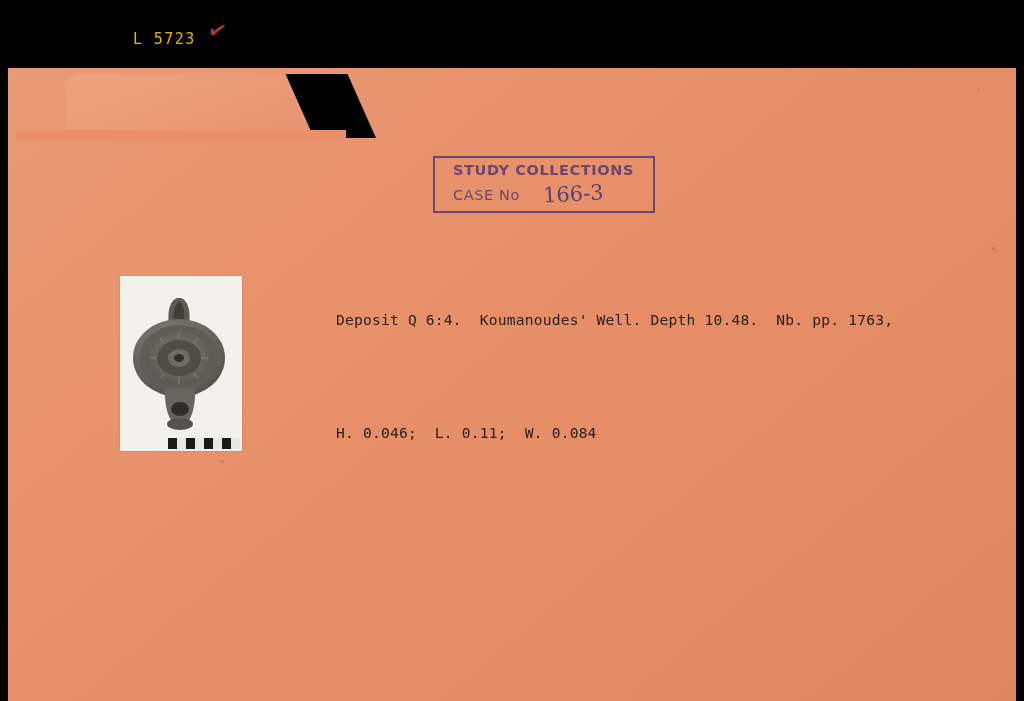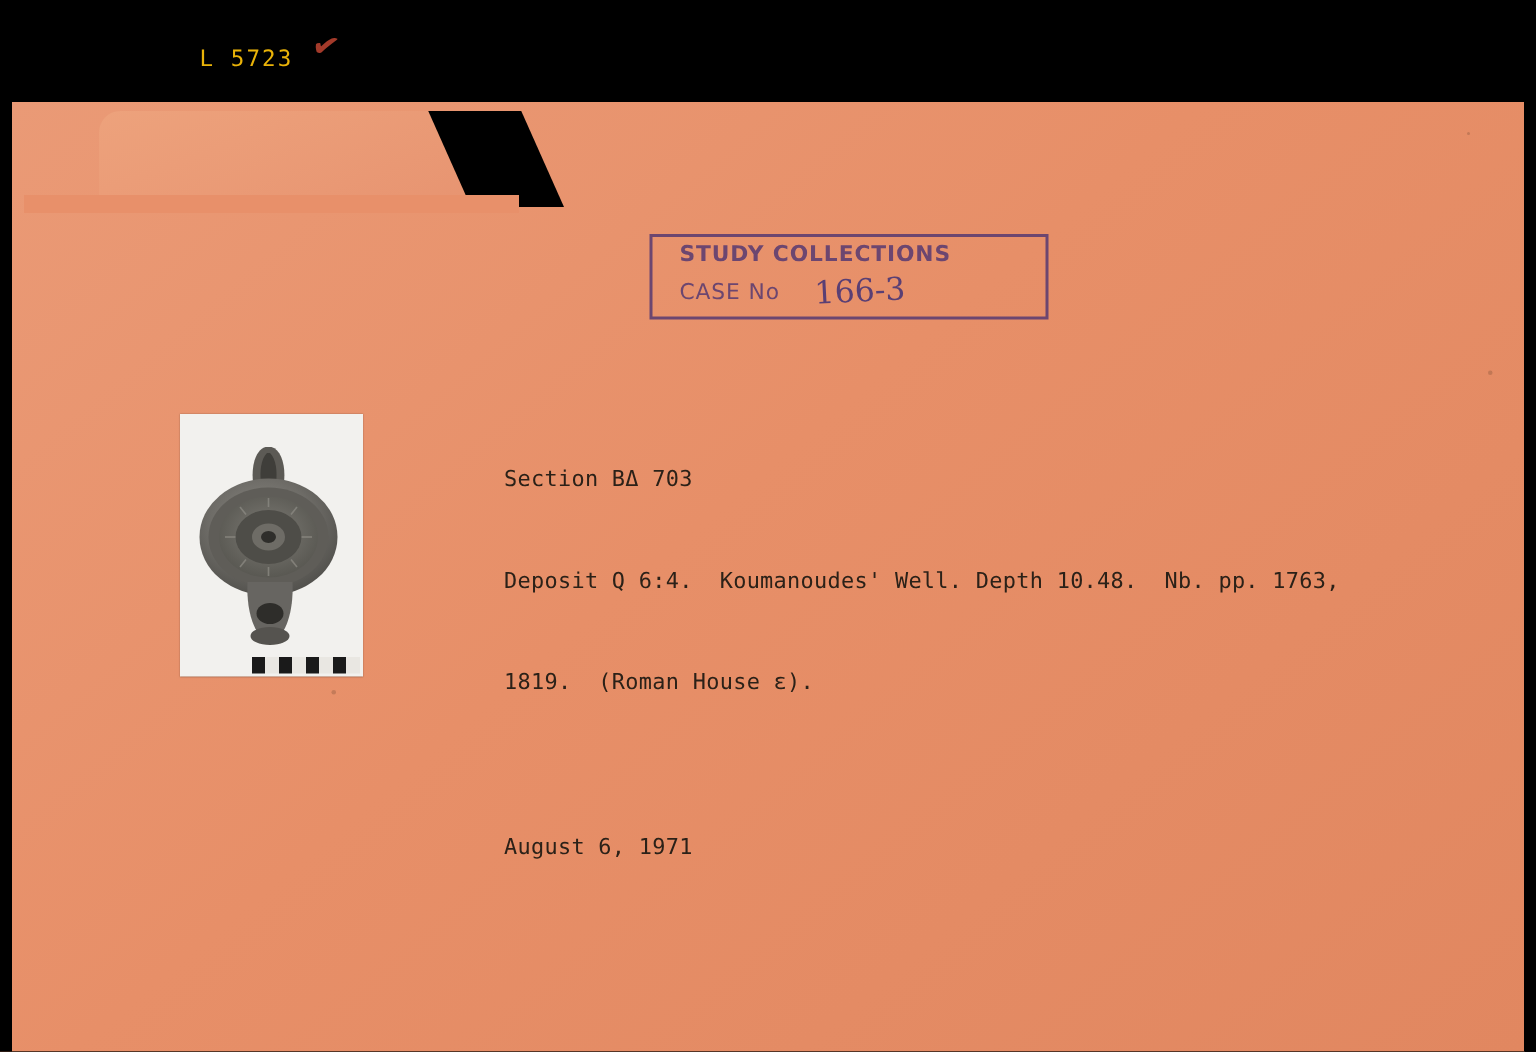--- a/index.html
+++ b/index.html
@@ -74,21 +74,21 @@
     font-size: 22px;
     color: #a33a2a;
     transform: rotate(12deg);
   }
 
   
   .stamp {
     position: absolute;
     left: 425px;
     top: 88px;
-    width: 266px;
+    width: 222px;
     height: 57px;
     border: 2px solid #6c4670;
     box-sizing: border-box;
     text-align: right;
   }
   .stamp-line1 {
     position: absolute;
     left: 18px;
     top: 4px;
     font-family: "DejaVu Sans", sans-serif;
@@ -222,26 +222,24 @@
 
           <path d="M45 112 C44 132 50 150 60 152 C70 150 76 132 75 112 Z" fill="#676561"></path>
           <ellipse cx="60" cy="133" rx="9" ry="7" fill="#2e2d2a"></ellipse>
           <ellipse cx="60" cy="148" rx="13" ry="6" fill="#55534f"></ellipse>
         </svg>
       </div>
     </div>
     <div class="scale-bar"></div>
 
     <div class="typed">
-      <div class="para tight">Section BΔ 703</div>
       <div class="para tight">Deposit Q 6:4.  Koumanoudes' Well. Depth 10.48.  Nb. pp. 1763,</div>
-      <div class="para">1819.  (Roman House ε).</div>
-
-      <div class="para">August 6, 1971</div>
-
+
+
+      <div class="para">H. 0.046;  L. 0.11;  W. 0.084</div>
 
       
 
       
 
       
 
       
       
       

